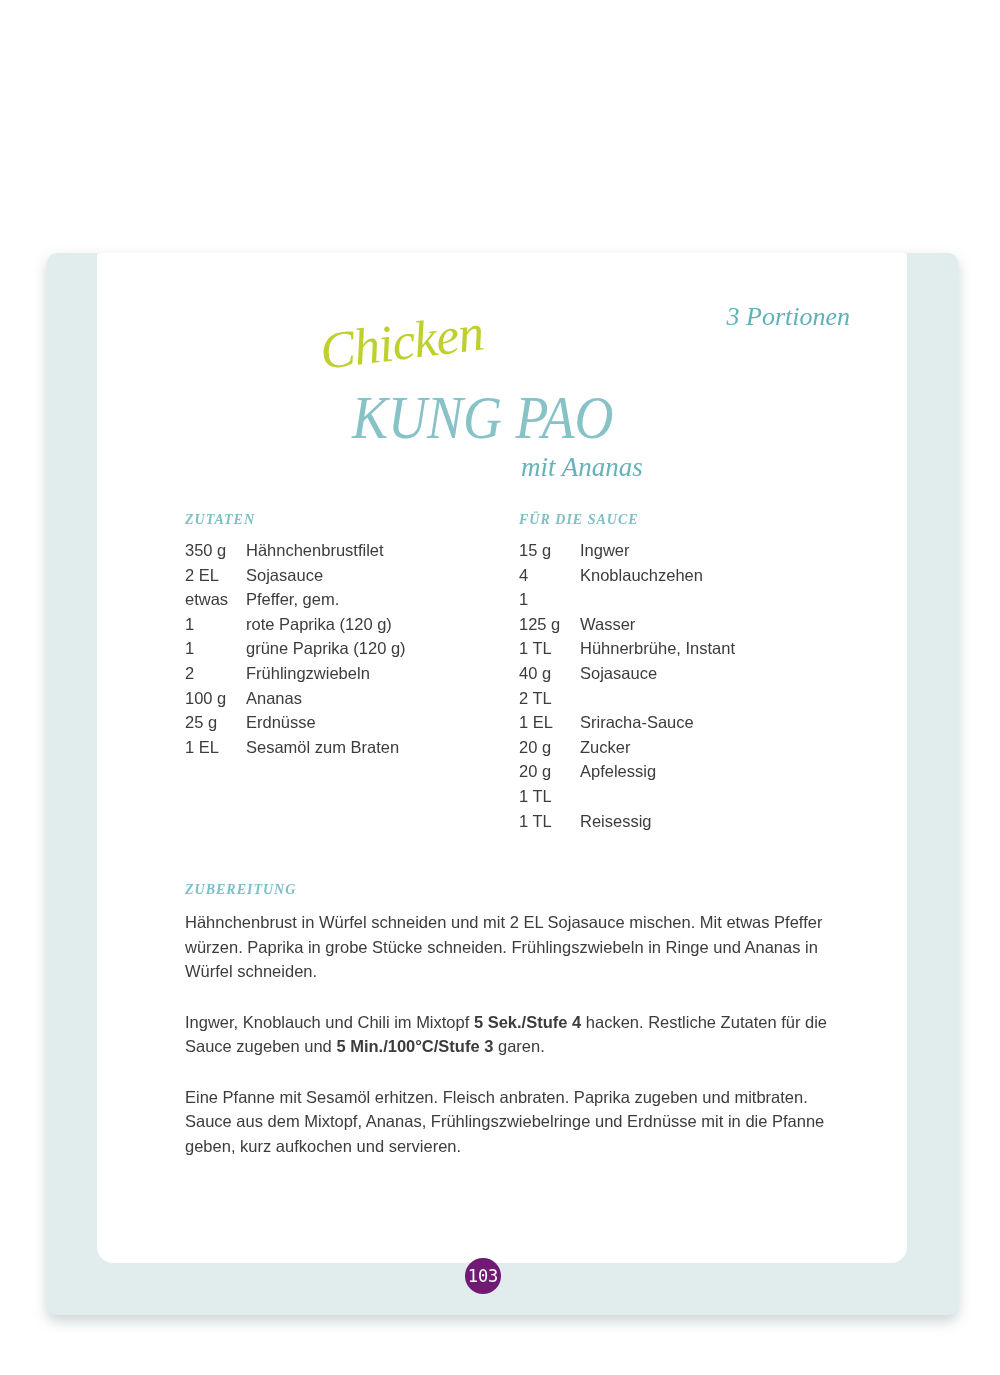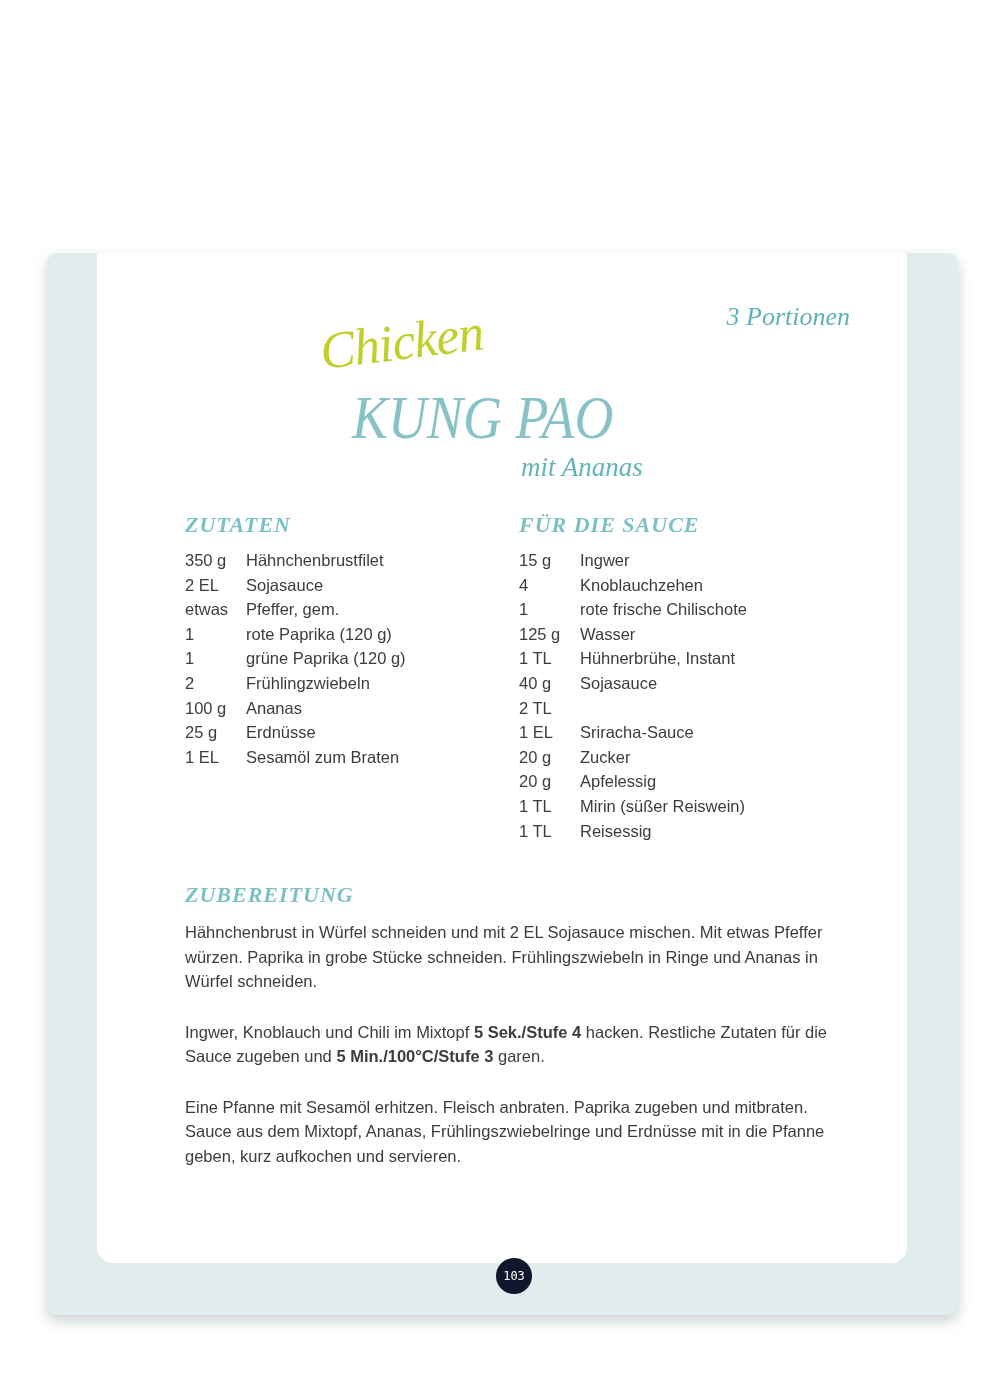--- a/index.html
+++ b/index.html
@@ -65,21 +65,21 @@
     font-size: 27px;
     color: #64b2bb;
     white-space: nowrap;
   }
   .col { position: absolute; top: 512px; width: 332px; }
   .col-ingredients { left: 185px; }
   .col-sauce { left: 519px; }
   .section-heading {
     font-family: "Liberation Serif", serif;
     font-style: italic;
-    font-size: 22px;
+    font-size: 14px;
     letter-spacing: 1px;
     color: #7cc0c6;
     margin: 0 0 10px 0;
     white-space: nowrap;
   }
   .ing-row {
     display: flex;
     font-size: 16.5px;
     line-height: 24.6px;
     color: #3c3c3c;
@@ -94,27 +94,27 @@
   .prep .section-heading { margin-bottom: 12px; }
   .prep p {
     margin: 0 0 26px 0;
     font-size: 16.5px;
     line-height: 24.5px;
     color: #3c3c3c;
   }
   .prep b { font-weight: bold; }
   .page-badge {
     position: absolute;
-    left: 496px; top: 1258px;
+    left: 465px; top: 1258px;
     width: 36px; height: 36px;
     border-radius: 50%;
-    background: #0f172a;
+    background: #701a75;
     color: #ffffff;
     font-family: "DejaVu Sans Mono", monospace;
-    font-size: 12px;
+    font-size: 17px;
     display: flex;
     align-items: center;
     justify-content: center;
   }
 </style>
 </head>
 <body>
 
 <div class="page">
 
@@ -189,21 +189,20 @@
           <span class="ing-name">Ingwer</span>
         </div>
 
         <div class="ing-row">
           <span class="ing-amount">4</span>
           <span class="ing-name">Knoblauchzehen</span>
         </div>
 
         <div class="ing-row">
           <span class="ing-amount">1</span>
-          <span class="ing-name">rote frische Chilischote</span>
         </div>
 
         <div class="ing-row">
           <span class="ing-amount">125 g</span>
           <span class="ing-name">Wasser</span>
         </div>
 
         <div class="ing-row">
           <span class="ing-amount">1 TL</span>
           <span class="ing-name">Hühnerbrühe, Instant</span>
@@ -228,21 +227,20 @@
           <span class="ing-name">Zucker</span>
         </div>
 
         <div class="ing-row">
           <span class="ing-amount">20 g</span>
           <span class="ing-name">Apfelessig</span>
         </div>
 
         <div class="ing-row">
           <span class="ing-amount">1 TL</span>
-          <span class="ing-name">Mirin (süßer Reiswein)</span>
         </div>
 
         <div class="ing-row">
           <span class="ing-amount">1 TL</span>
           <span class="ing-name">Reisessig</span>
         </div>
       </div>
   </div>
 
   <div class="prep">

